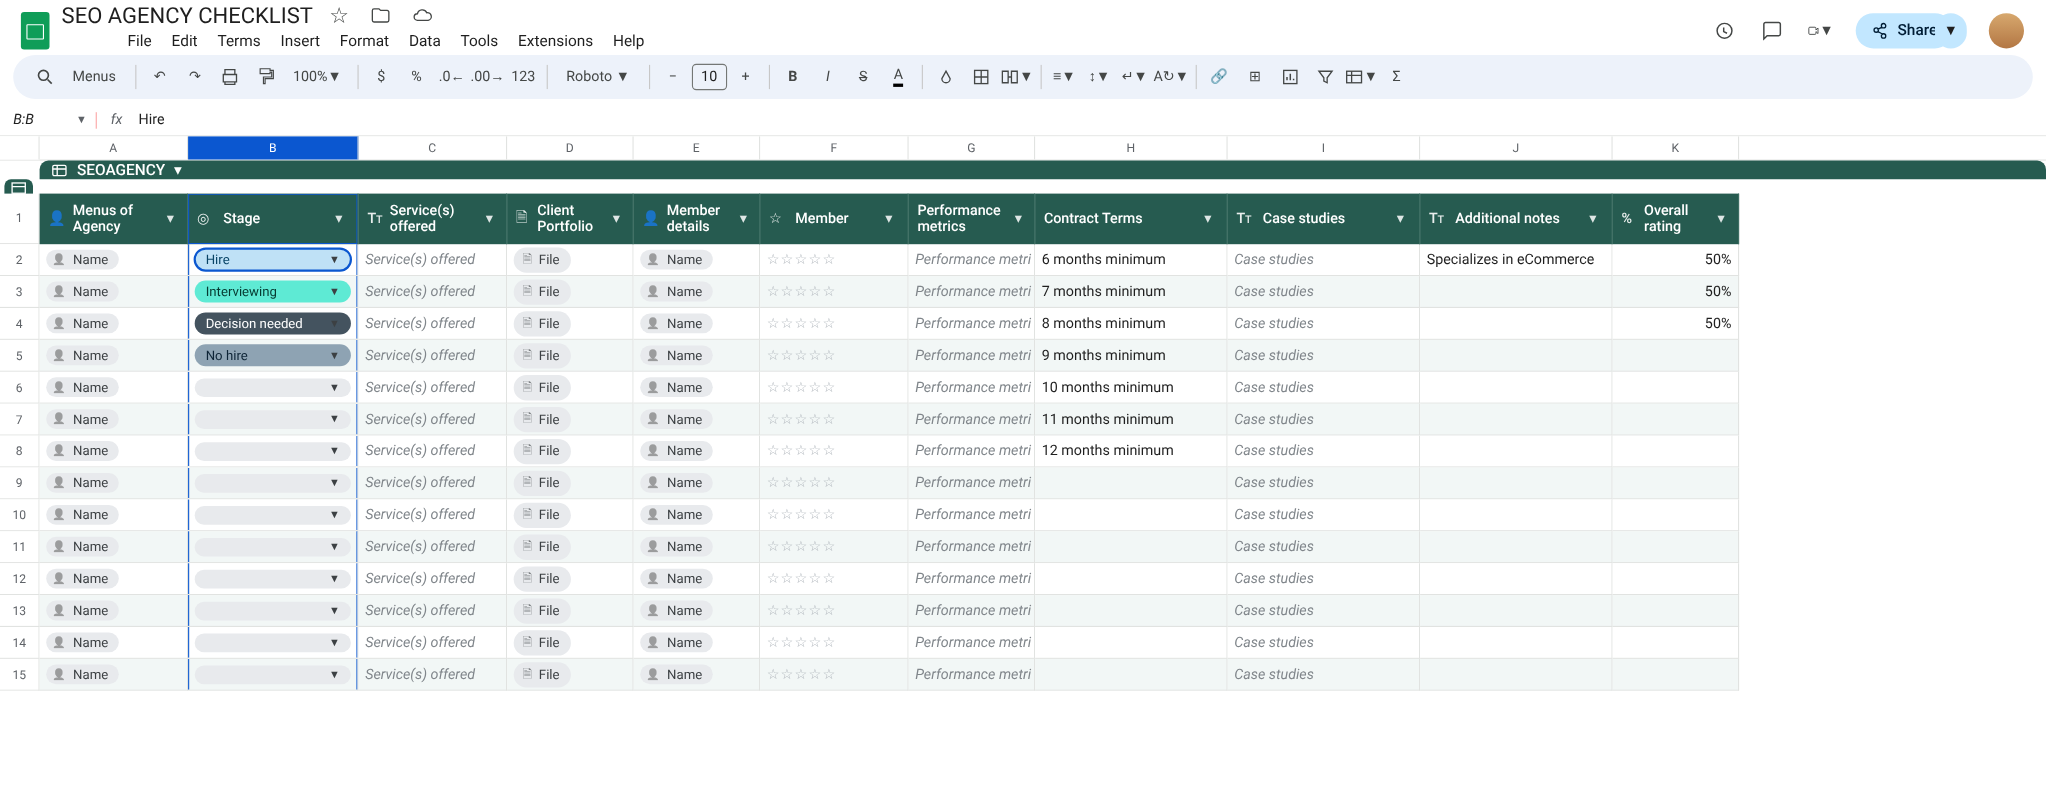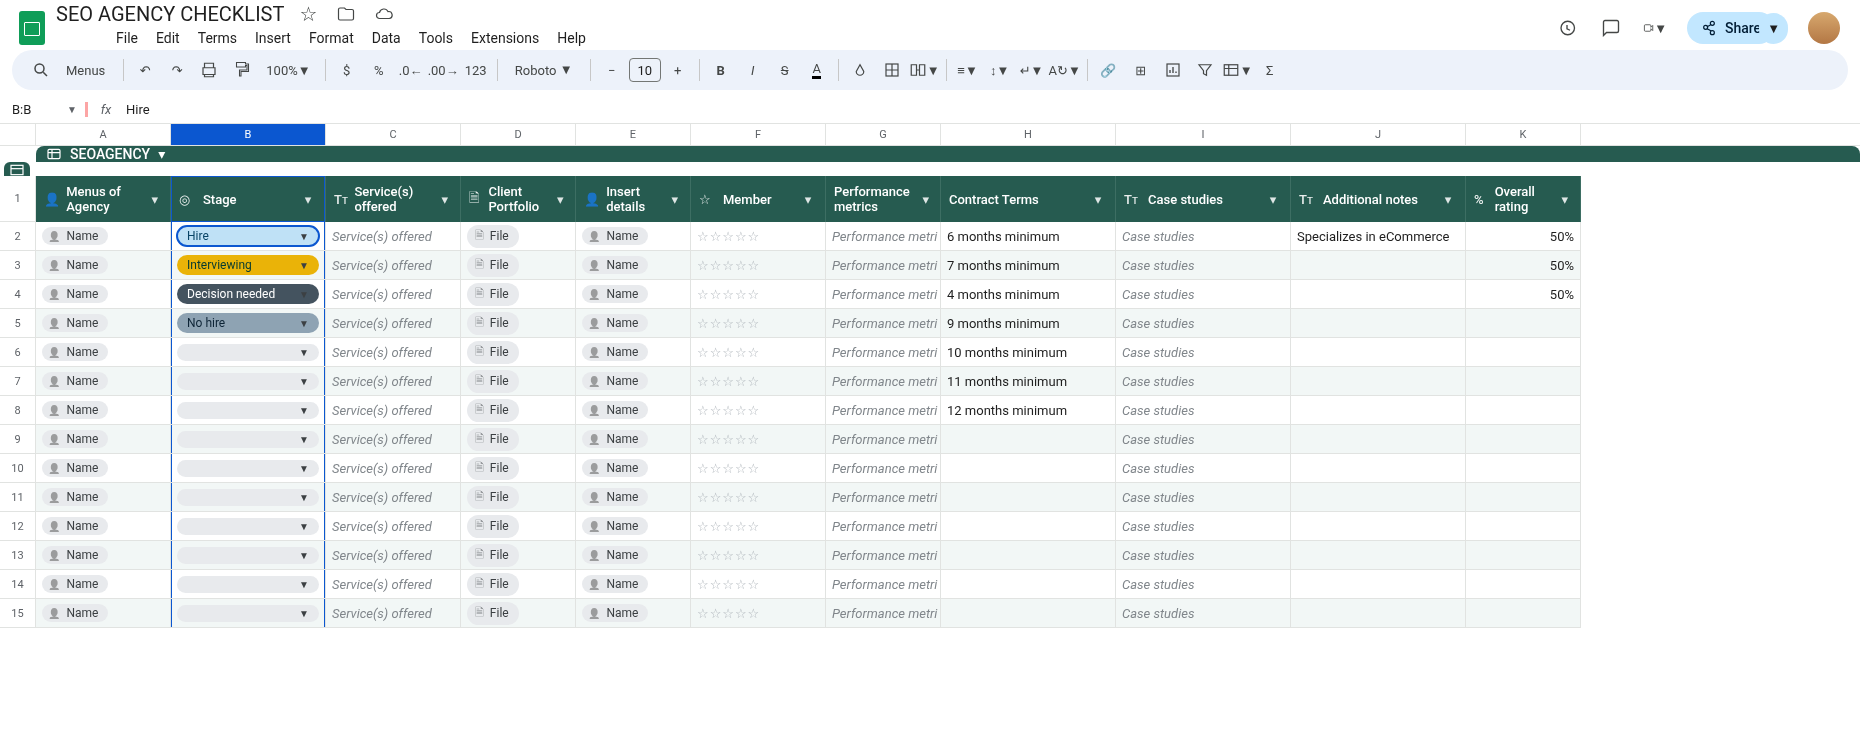--- a/index.html
+++ b/index.html
@@ -29,21 +29,21 @@
 .tb-btn { min-width:30px; height:30px; display:flex; align-items:center; justify-content:center; color:#444746; cursor:pointer; border-radius:4px; font-size:13px;}
 .tb-sep { width:1px; height:22px; background:#c7c7c7; margin: 0 4px; }
 .search-chip { display:flex; align-items:center; gap:16px; padding:4px 12px; border-radius:6px; }
 .zoom-box { padding:4px 8px; }
 .font-sel { padding:4px 10px; min-width:80px; text-align:left; font-family: Roboto; }
 .fontsize { display:flex; align-items:center; gap:2px; }
 .fontsize .box { border:1px solid #747775; border-radius:4px; width:32px; height:24px; display:flex; align-items:center; justify-content:center; font-size:13px;}
 
 
 .formula-row { display:flex; align-items:center; border-bottom:1px solid #e1e3e1; height:28px; }
-.namebox { width:88px; display:flex; align-items:center; justify-content:space-between; padding:0 8px 0 12px; font-size:13px; color:#1f1f1f; border-right:3px solid #fca5a5;}
+.namebox { width:88px; display:flex; align-items:center; justify-content:space-between; padding:0 8px 0 12px; font-size:13px; color:#1f1f1f; border-right:1px solid #fca5a5;font-style:italic;}
 .fx { width:36px; text-align:center; color:#5f6368; font-style:italic;}
 .formula-val { font-size:13px; color:#1f1f1f; padding-left:2px;}
 
 
 .grid { position:relative; }
 .col-letters { display:flex; height:22px; background:#fff; border-bottom:1px solid #e1e3e1; font-size:11px; color:#5f6368;}
 .rownum-spacer { width:36px; border-right:1px solid #e1e3e1; background:#fff;}
 .col-letter { border-right:1px solid #e1e3e1; display:flex; align-items:center; justify-content:center; }
 .col-letter.sel { background:#0b57d0; color:#fff; }
 
@@ -64,21 +64,21 @@
 .dcell.selcol { box-shadow: inset 1px 0 0 #0b57d0, inset -1px 0 0 #0b57d0; }
 .dcell.ph { color:#80868b; font-style:italic; }
 .chip-name { display:flex; align-items:center; gap:6px; background:#e8eaed; border-radius:12px; padding:2px 10px 2px 6px; font-size:12px; color:#3c4043;}
 .chip-name::before { content:"👤"; font-size:10px; filter:grayscale(1); opacity:.6;}
 .chip-file { display:flex; align-items:center; gap:6px; background:#e8eaed; border-radius:12px; padding:2px 10px 2px 8px; font-size:12px; color:#3c4043;}
 .chip-file::before{content:"🗎"; font-size:11px; opacity:.6;}
 .pill { border-radius: 12px; padding: 3px 10px; font-size:12px; display:flex; align-items:center; width:100%; justify-content:space-between;}
 .pill .arr{ font-size:10px; color:#3c4043;}
 .pill-hire{ background:#bfe1f6; color:#094466;}
 .pill-hire.active{ outline:2px solid #0b57d0; outline-offset:-1px;}
-.pill-interview{ background:#eab308; color:#063a31;}
+.pill-interview{ background:#5eead4; color:#063a31;}
 .pill-decide{ background:#44535f; color:#fff;}
 .pill-nohire{ background:#8ea3b3; color:#0d2436;}
 .pill-empty{ background:#e8eaed;}
 .stars { color:#b0b6bc; letter-spacing:1px; font-size:13px;}
 .right { justify-content:flex-end; }
 
 svg { width:18px; height:18px; }
 .tb-btn svg, .icon-btn svg { fill: currentColor; }
 
 
@@ -301,21 +301,21 @@
         <span>Service(s) offered</span>
         <span class="dd">▾</span>
       </div>
     <div class="hcell cD">
         <span class="ic">🗎</span>
         <span>Client Portfolio</span>
         <span class="dd">▾</span>
       </div>
     <div class="hcell cE">
         <span class="ic">👤</span>
-        <span>Insert details</span>
+        <span>Member details</span>
         <span class="dd">▾</span>
       </div>
     <div class="hcell cF">
         <span class="ic">☆</span>
         <span>Member</span>
         <span class="dd">▾</span>
       </div>
     <div class="hcell cG">
         <span>Performance metrics</span>
         <span class="dd">▾</span>
@@ -411,21 +411,21 @@
     <div class="dcell cD ">
           <span class="chip-file">File</span>
         </div>
     <div class="dcell cE ">
           <span class="chip-name">Name</span>
         </div>
     <div class="dcell cF ">
           <span class="stars">☆☆☆☆☆</span>
         </div>
     <div class="dcell cG  ph">Performance metri</div>
-    <div class="dcell cH ">4 months minimum</div>
+    <div class="dcell cH ">8 months minimum</div>
     <div class="dcell cI  ph">Case studies</div>
     <div class="dcell cJ "></div>
     <div class="dcell cK  right">50%</div>
   </div>
   <div class="drow">
     <div class="rnum">5</div>
     <div class="dcell cA alt">
           <span class="chip-name">Name</span>
         </div>
     <div class="dcell cB alt selcol">

